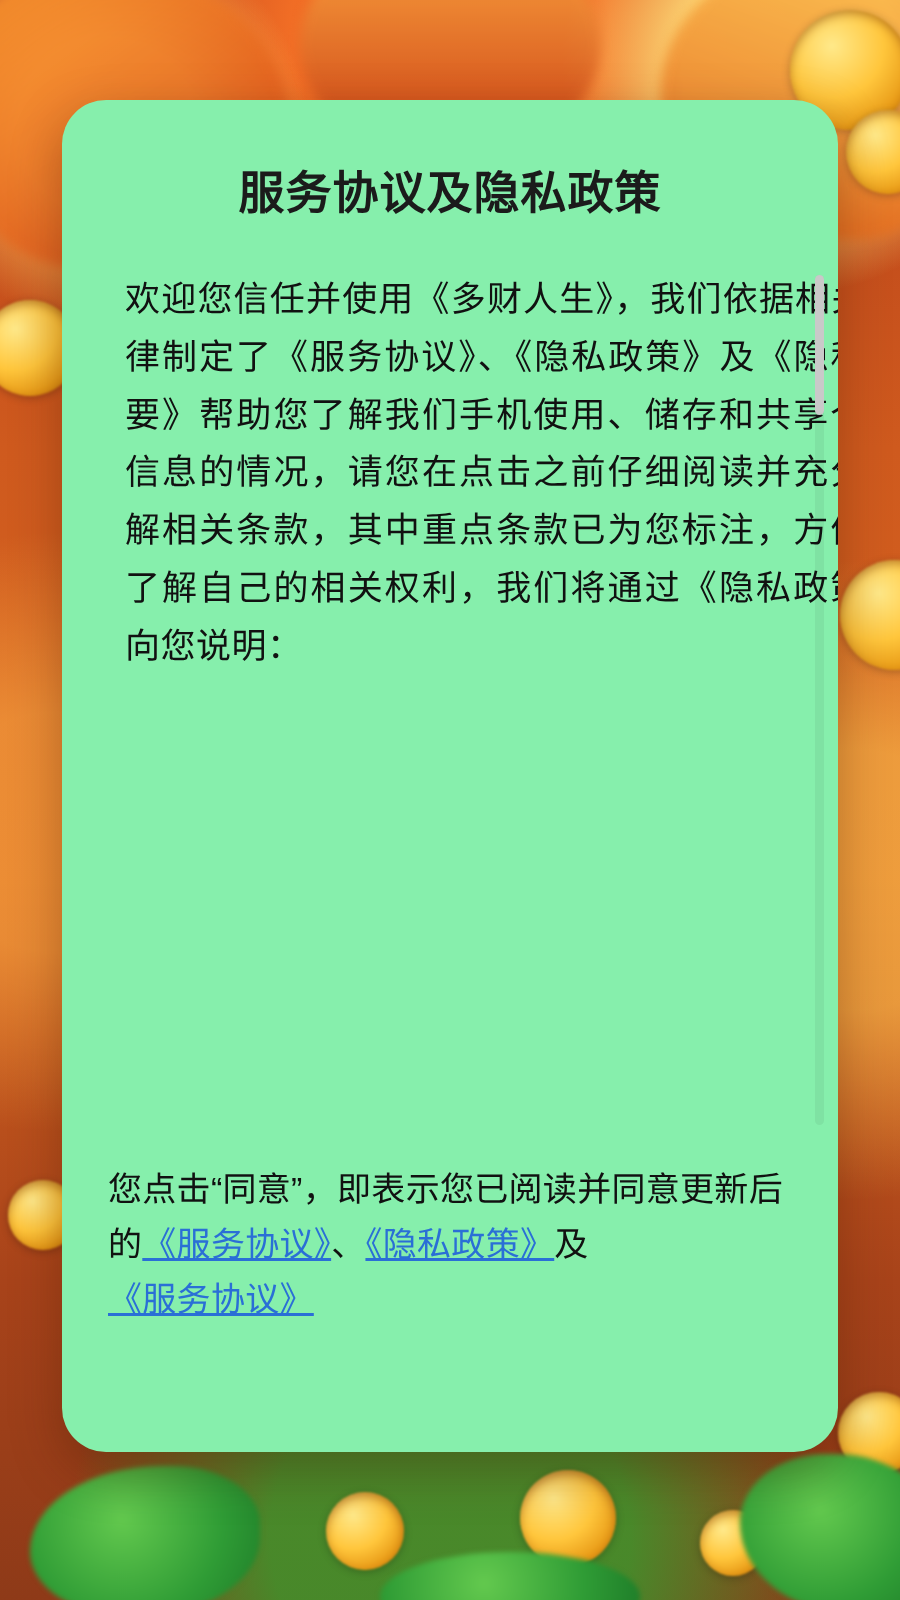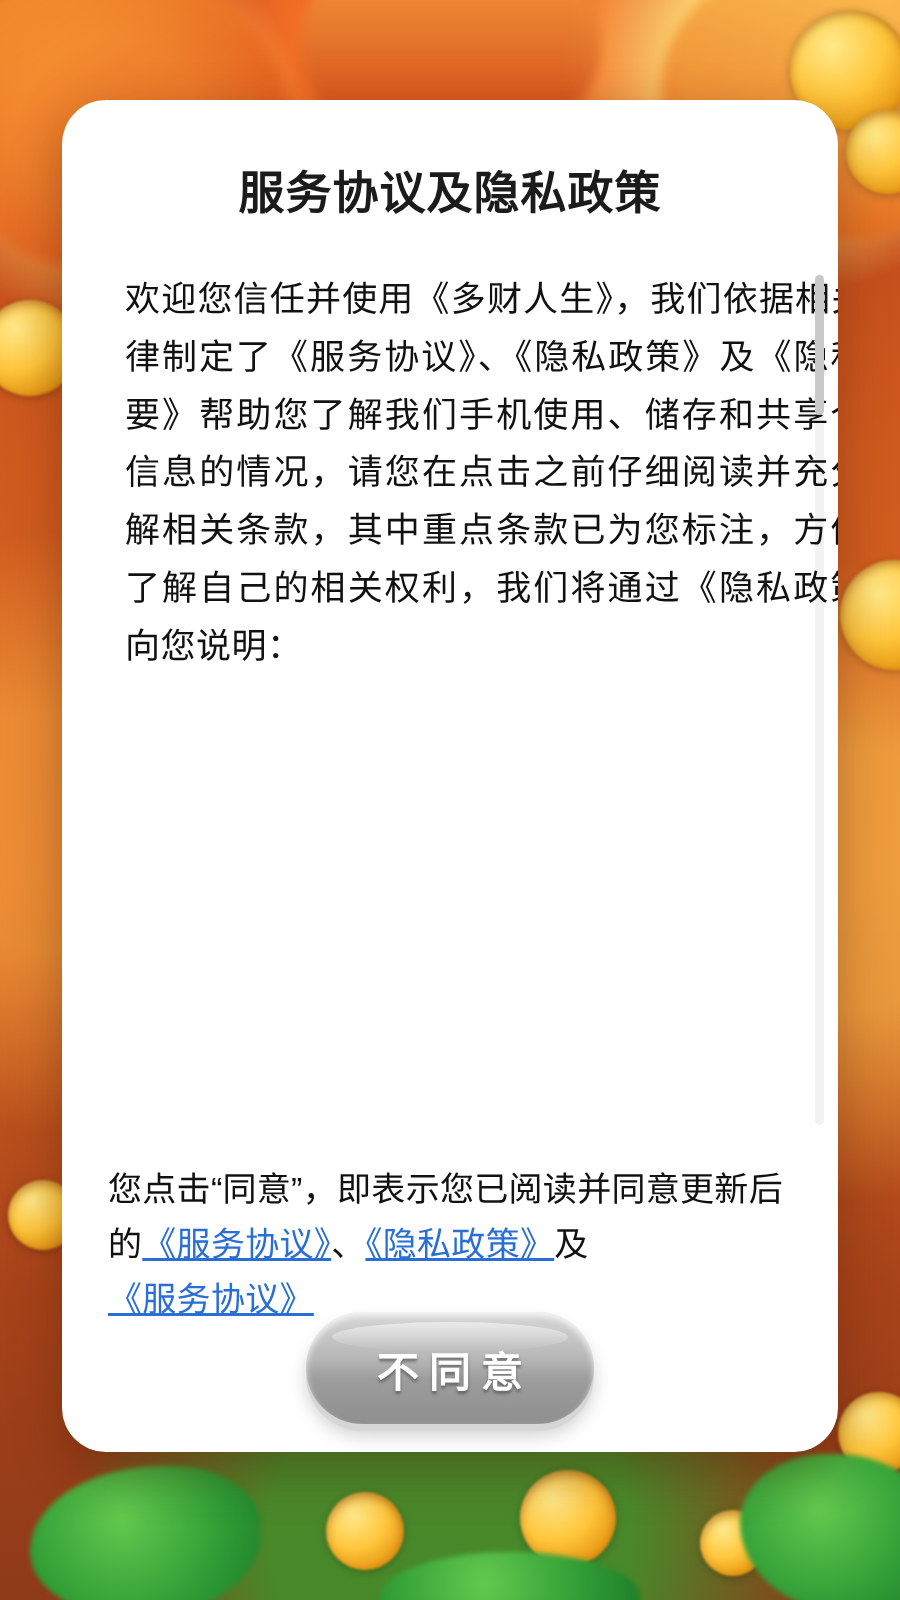--- a/index.html
+++ b/index.html
@@ -52,21 +52,21 @@
     opacity: 0.8;
   }
 
   
   .dialog {
     position: absolute;
     left: 62px;
     top: 100px;
     width: 776px;
     height: 1352px;
-    background: #ffffff;
+    background: #86efac;
     border-radius: 44px;
     box-shadow: 0 18px 50px rgba(70,25,5,0.35);
     overflow: hidden;
     box-sizing: border-box;
   }
   .dialog-title {
     margin: 0;
     padding: 56px 40px 0 40px;
     text-align: center;
     font-size: 46px;
@@ -216,17 +216,16 @@
 
     <div class="scrollbar-track">
       <div class="scrollbar-thumb"></div>
     </div>
 
     <div class="consent">
       <span>您点击“同意”，即表示您已阅读并同意更新后的</span><a href="#">《服务协议》</a><span>、</span><a href="#">《隐私政策》</a><span>及</span><a href="#">《服务协议》</a>
     </div>
 
     <div class="btn-row">
-      <button class="btn btn-disagree">不同意</button>
     </div>
 
   </div>
 </div>
 
 </body></html>

